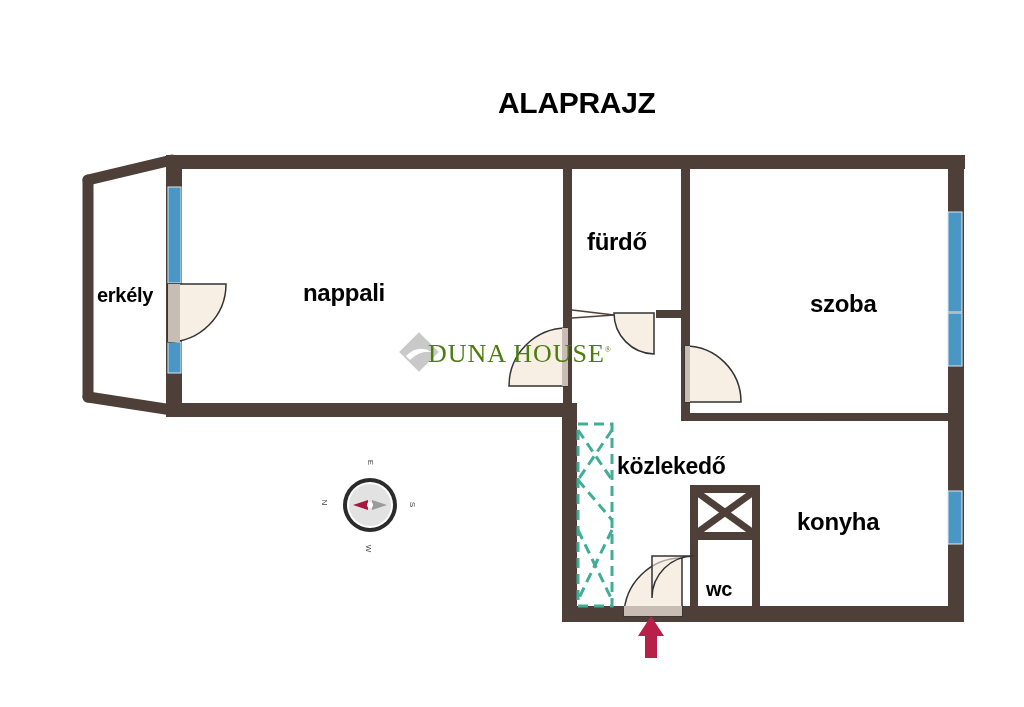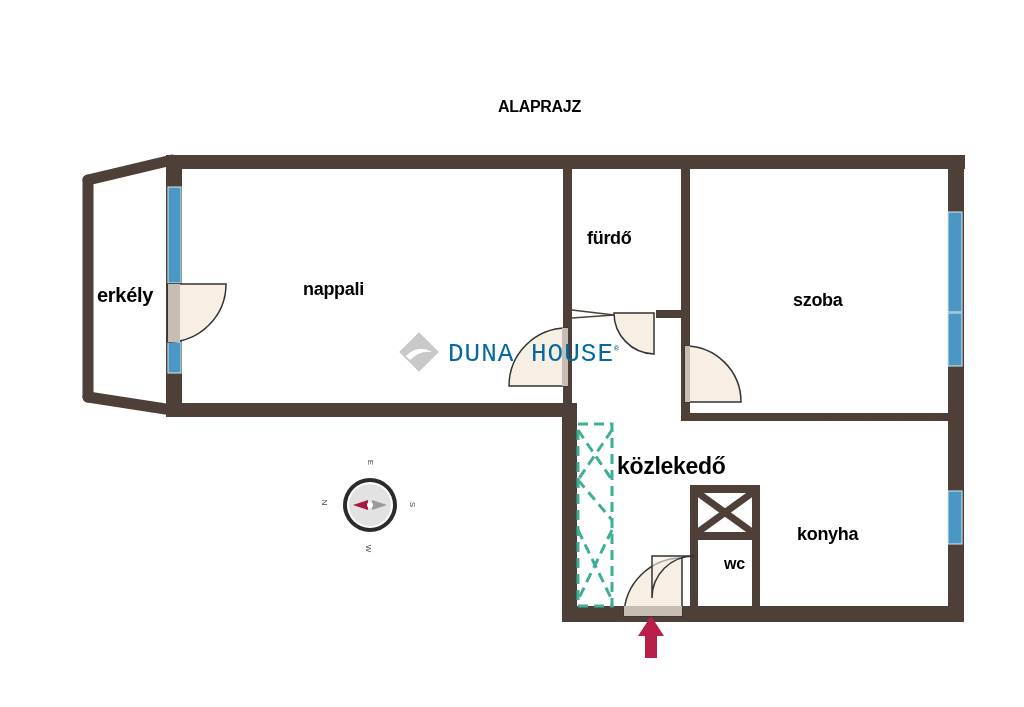--- a/index.html
+++ b/index.html
@@ -1,28 +1,28 @@
 <!DOCTYPE html>
 <html><head>
   <meta charset="utf-8">
   <style>
     html, body { margin: 0; padding: 0; background: #ffffff; }
     body { width: 1024px; height: 707px; position: relative; overflow: hidden; font-family: "Liberation Sans", sans-serif; }
     #plan { position: absolute; left: 0; top: 0; width: 1024px; height: 707px; }
     .label { position: absolute; font-family: "Liberation Sans", sans-serif; font-weight: bold; color: #000; white-space: nowrap; letter-spacing: -0.3px; }
-    .title { left: 498px; top: 98px; font-size: 16px; }
-    .room { font-size: 18px; }
+    .title { left: 498px; top: 86px; font-size: 30px; }
+    .room { font-size: 24px; }
     .erkely { left: 97px; top: 284px; font-size: 20px; }
     .nappali { left: 303px; top: 279px; text-align: right; }
     .furdo { left: 587px; top: 228px; }
-    .szoba { left: 793px; top: 290px; }
+    .szoba { left: 810px; top: 290px; }
     .kozl { left: 617px; top: 453px; font-size: 23px; }
-    .konyha { left: 797px; top: 524px; }
-    .wc { left: 706px; top: 555px; font-size: 16px; margin-left: 18px; }
-    .watermark { position: absolute; left: 448px; top: 339px; font-family: Liberation Mono, monospace; font-size: 26px; color: #0369a1; letter-spacing: 1px; white-space: nowrap; }
+    .konyha { left: 797px; top: 508px; }
+    .wc { left: 706px; top: 578px; font-size: 20px; }
+    .watermark { position: absolute; left: 428px; top: 339px; font-family: Liberation Serif, serif; font-size: 26px; color: #4d7c0f; letter-spacing: 1px; white-space: nowrap; }
     .watermark sup { font-size: 8px; }
     .compass-letter { position: absolute; font-family: "Liberation Sans", sans-serif; font-size: 8px; color: #444; }
   </style>
 </head>
 <body>
 
 <svg id="plan" viewBox="0 0 1024 707" xmlns="http://www.w3.org/2000/svg">
 
   <g stroke="#4e4039" stroke-width="11" stroke-linecap="round" fill="none">
     <line x1="88" y1="180" x2="172" y2="160"></line>

